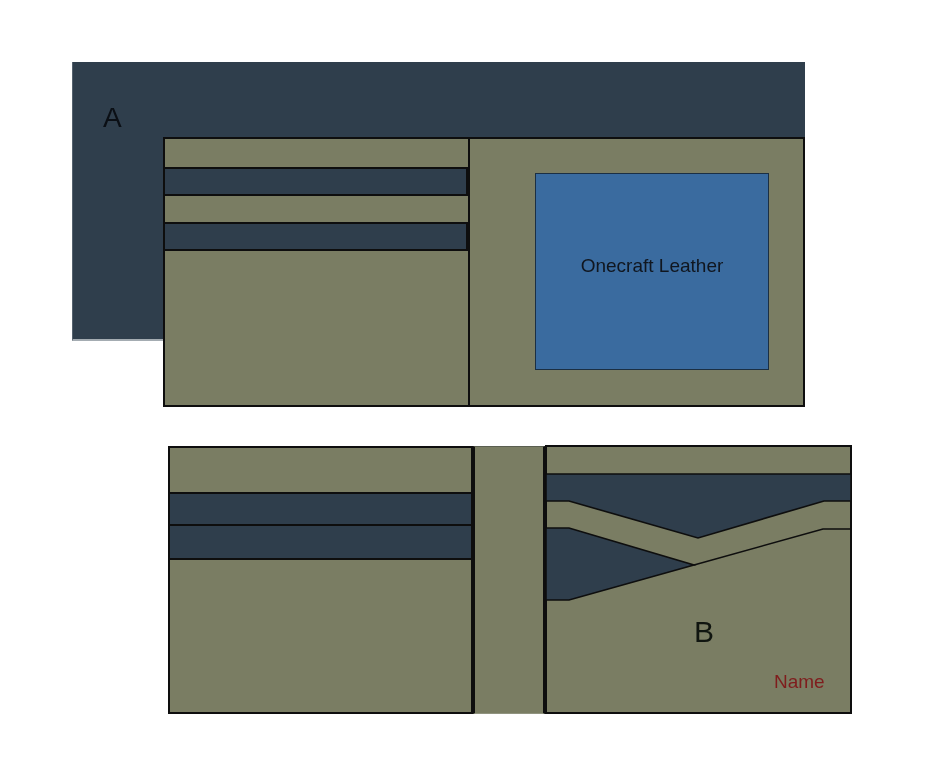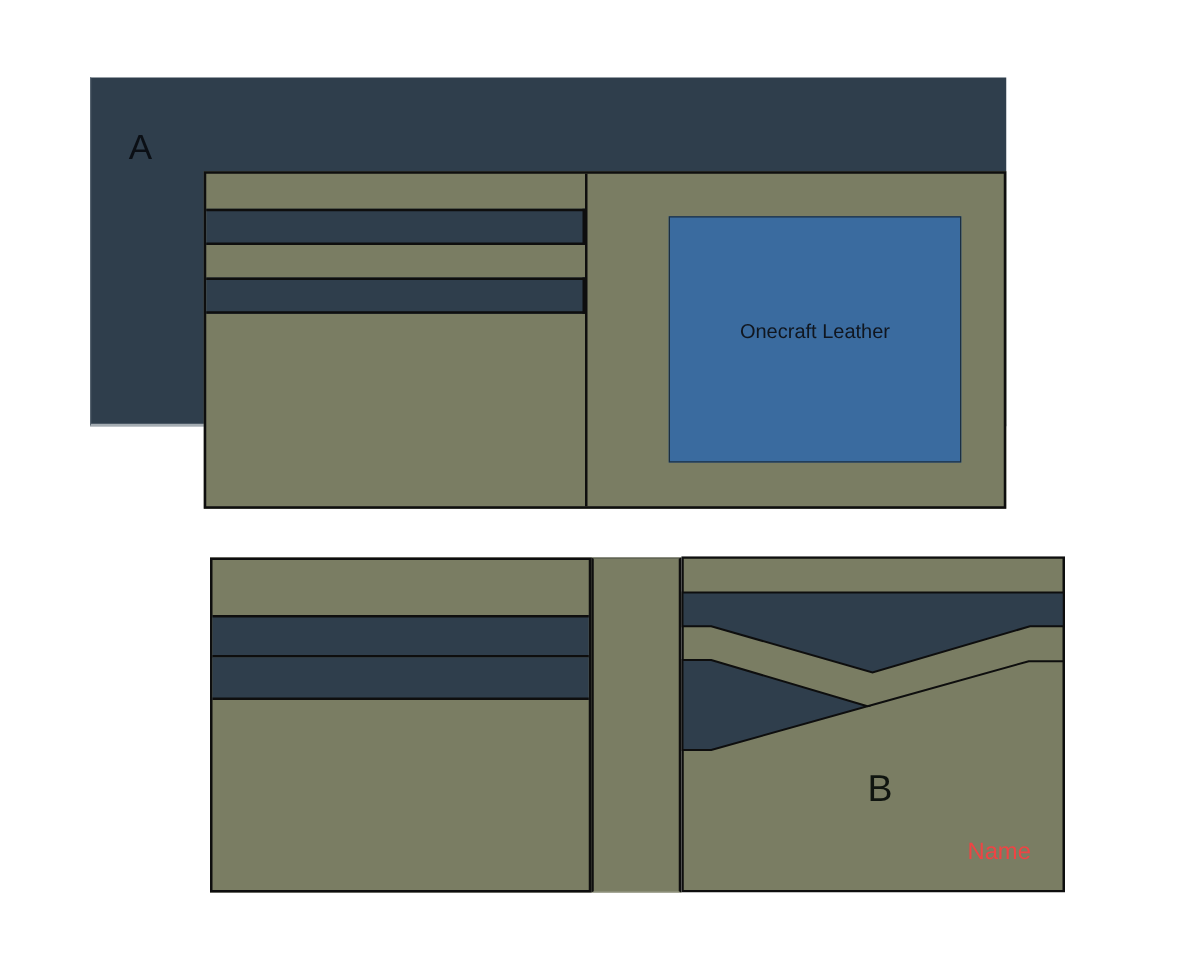--- a/index.html
+++ b/index.html
@@ -60,21 +60,21 @@
     width: 234px; height: 197px;
     background: var(--blue, #3a6b9f);
     border: 1px solid #1b2f43;
     box-sizing: border-box;
     display: flex;
     align-items: center;
     justify-content: center;
     padding-bottom: 12px;
   }
   .brand-patch span {
-    font-size: 16px;
+    font-size: 19px;
     color: #10161f;
     white-space: nowrap;
   }
 
   
   .panel-b-left {
     left: 168px; top: 446px;
     width: 305px; height: 268px;
     background: var(--olive, #7a7d63);
     border: 2px solid var(--outline, #0e0e0e);
@@ -106,21 +106,21 @@
 
   .label-b {
     left: 149px; top: 172px;
     font-size: 30px;
     color: #101510;
     line-height: 1;
   }
   .label-name {
     left: 229px; top: 227px;
     font-size: 19px;
-    color: #ef4444;
+    color: #7f1d1d;
     line-height: 1;
   }
 </style>
 </head>
 <body>
 
 <div class="canvas">
 
   <div class="abs panel-a-back"></div>
   <div class="abs label-a">A</div>

